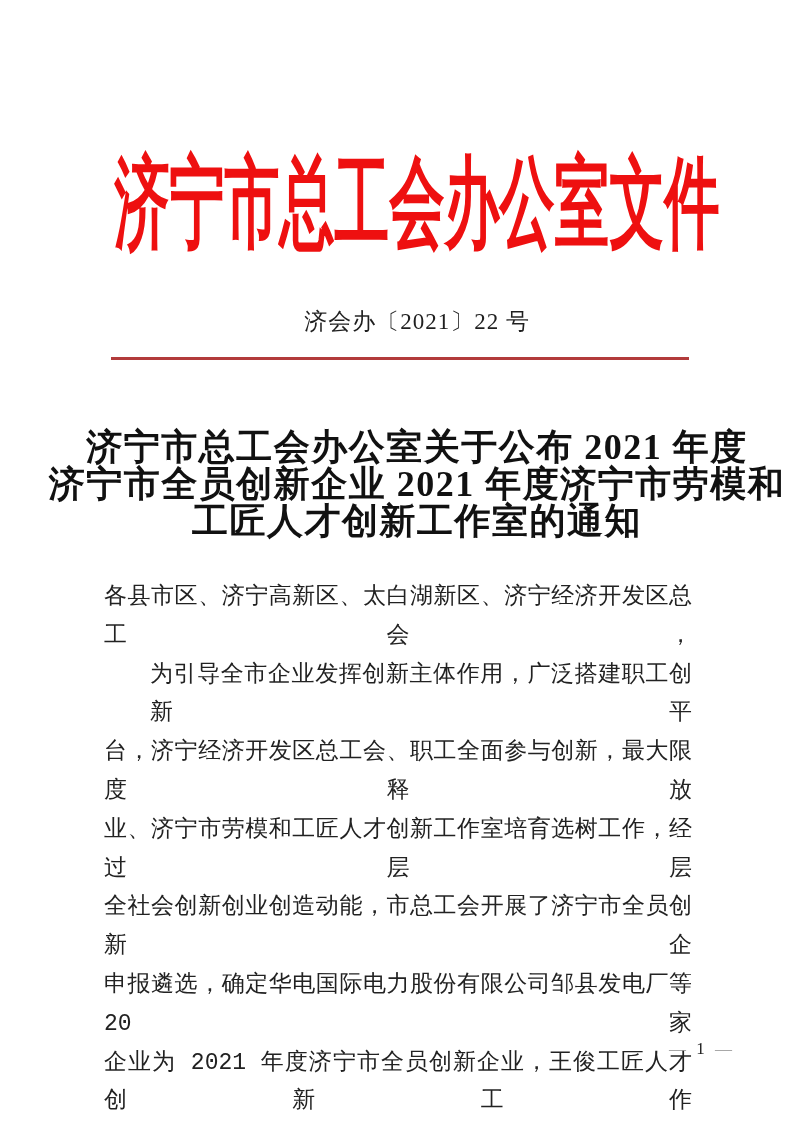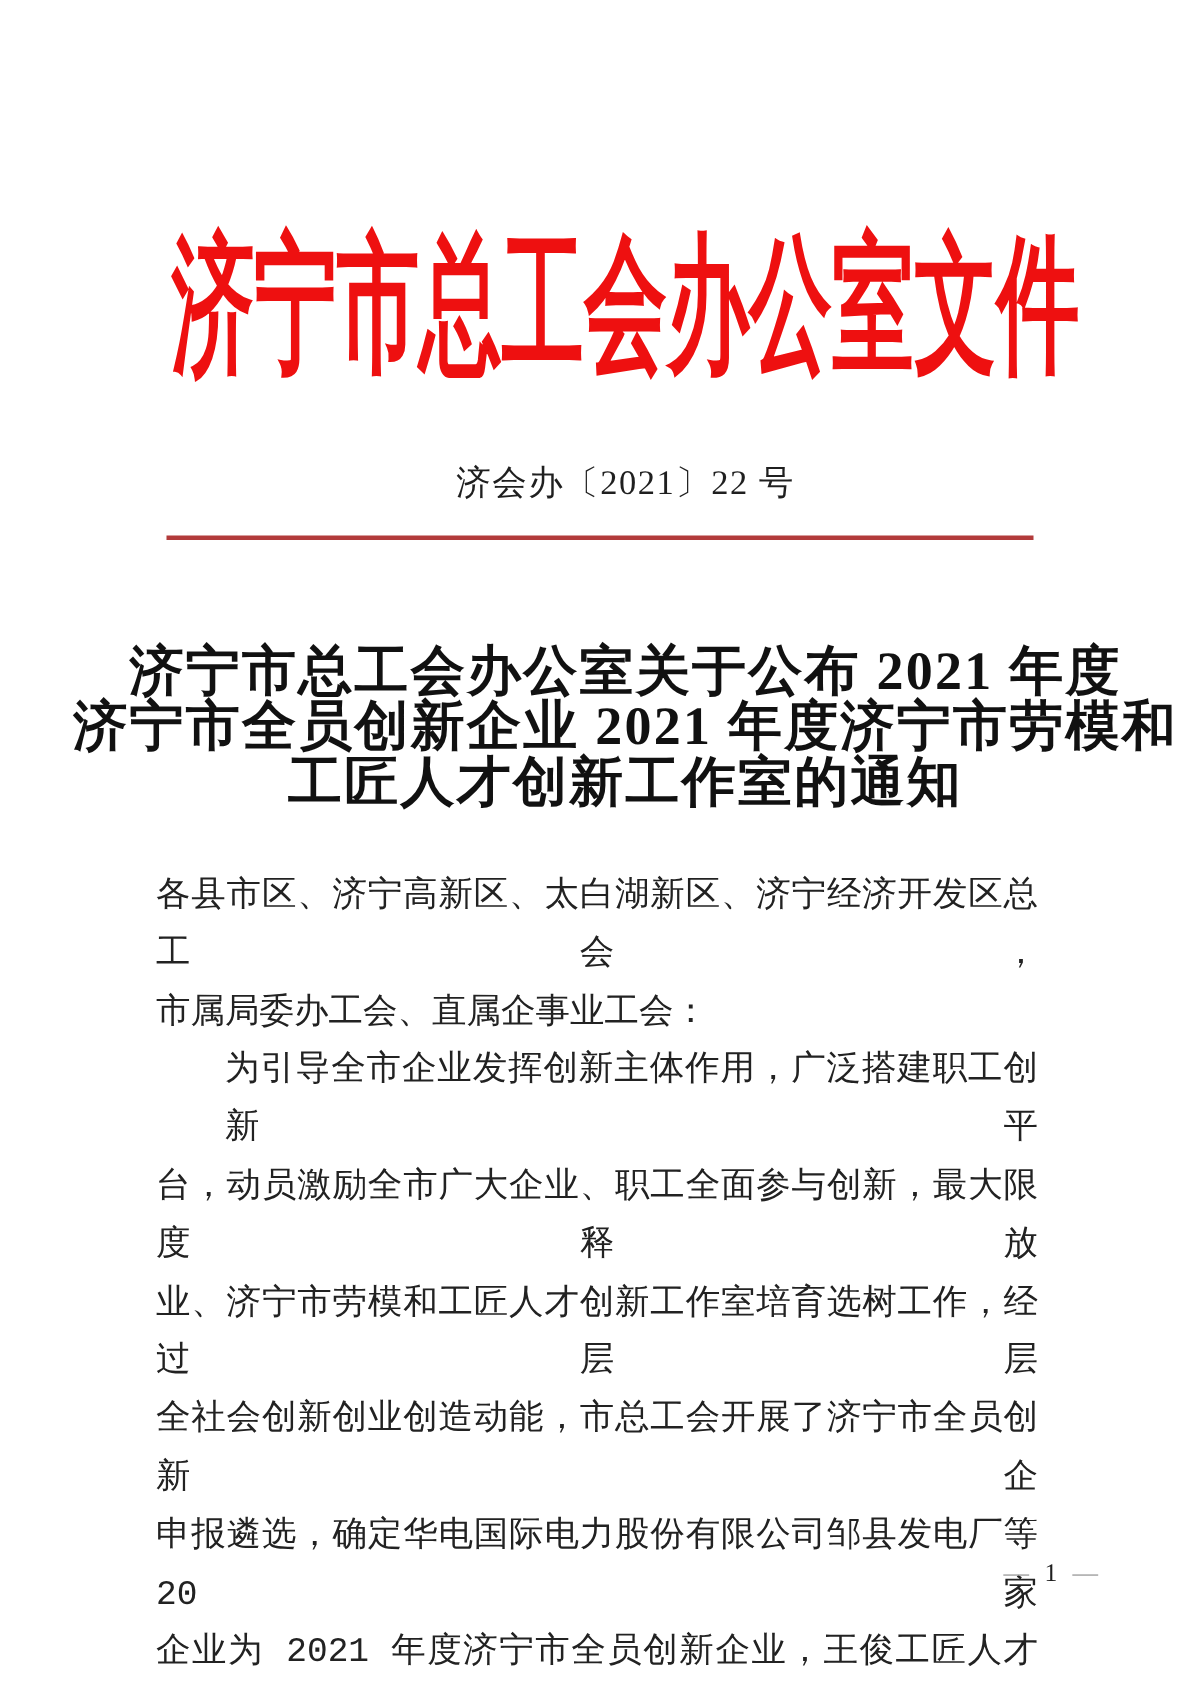--- a/index.html
+++ b/index.html
@@ -102,23 +102,22 @@
   <div class="redline"></div>
 
   <div class="title-block">
     <div class="title-line">济宁市总工会办公室关于公布 2021 年度</div>
     <div class="title-line">济宁市全员创新企业 2021 年度济宁市劳模和</div>
     <div class="title-line">工匠人才创新工作室的通知</div>
   </div>
 
   <div class="body-block">
     <div class="bline j">各县市区、济宁高新区、太白湖新区、济宁经济开发区总工会，</div>
-    <div class="bline">市属局委办工会、直属企事业工会：</div>
     <div class="bline j indent">为引导全市企业发挥创新主体作用，广泛搭建职工创新平</div>
-    <div class="bline j">台，动员激励全市广大企业、职工全面参与创新，最大限度释放</div>
+    <div class="bline j">台，济宁经济开发区总工会、职工全面参与创新，最大限度释放</div>
     <div class="bline j">业、济宁市劳模和工匠人才创新工作室培育选树工作，经过层层</div>
     <div class="bline j">全社会创新创业创造动能，市总工会开展了济宁市全员创新企</div>
     <div class="bline j">申报遴选，确定华电国际电力股份有限公司邹县发电厂等 20 家</div>
     <div class="bline j">企业为 2021 年度济宁市全员创新企业，王俊工匠人才创新工作</div>
 
   </div>
 
   <div class="pagenum">
     <span class="dash">—</span>
     <span class="num">1</span>

